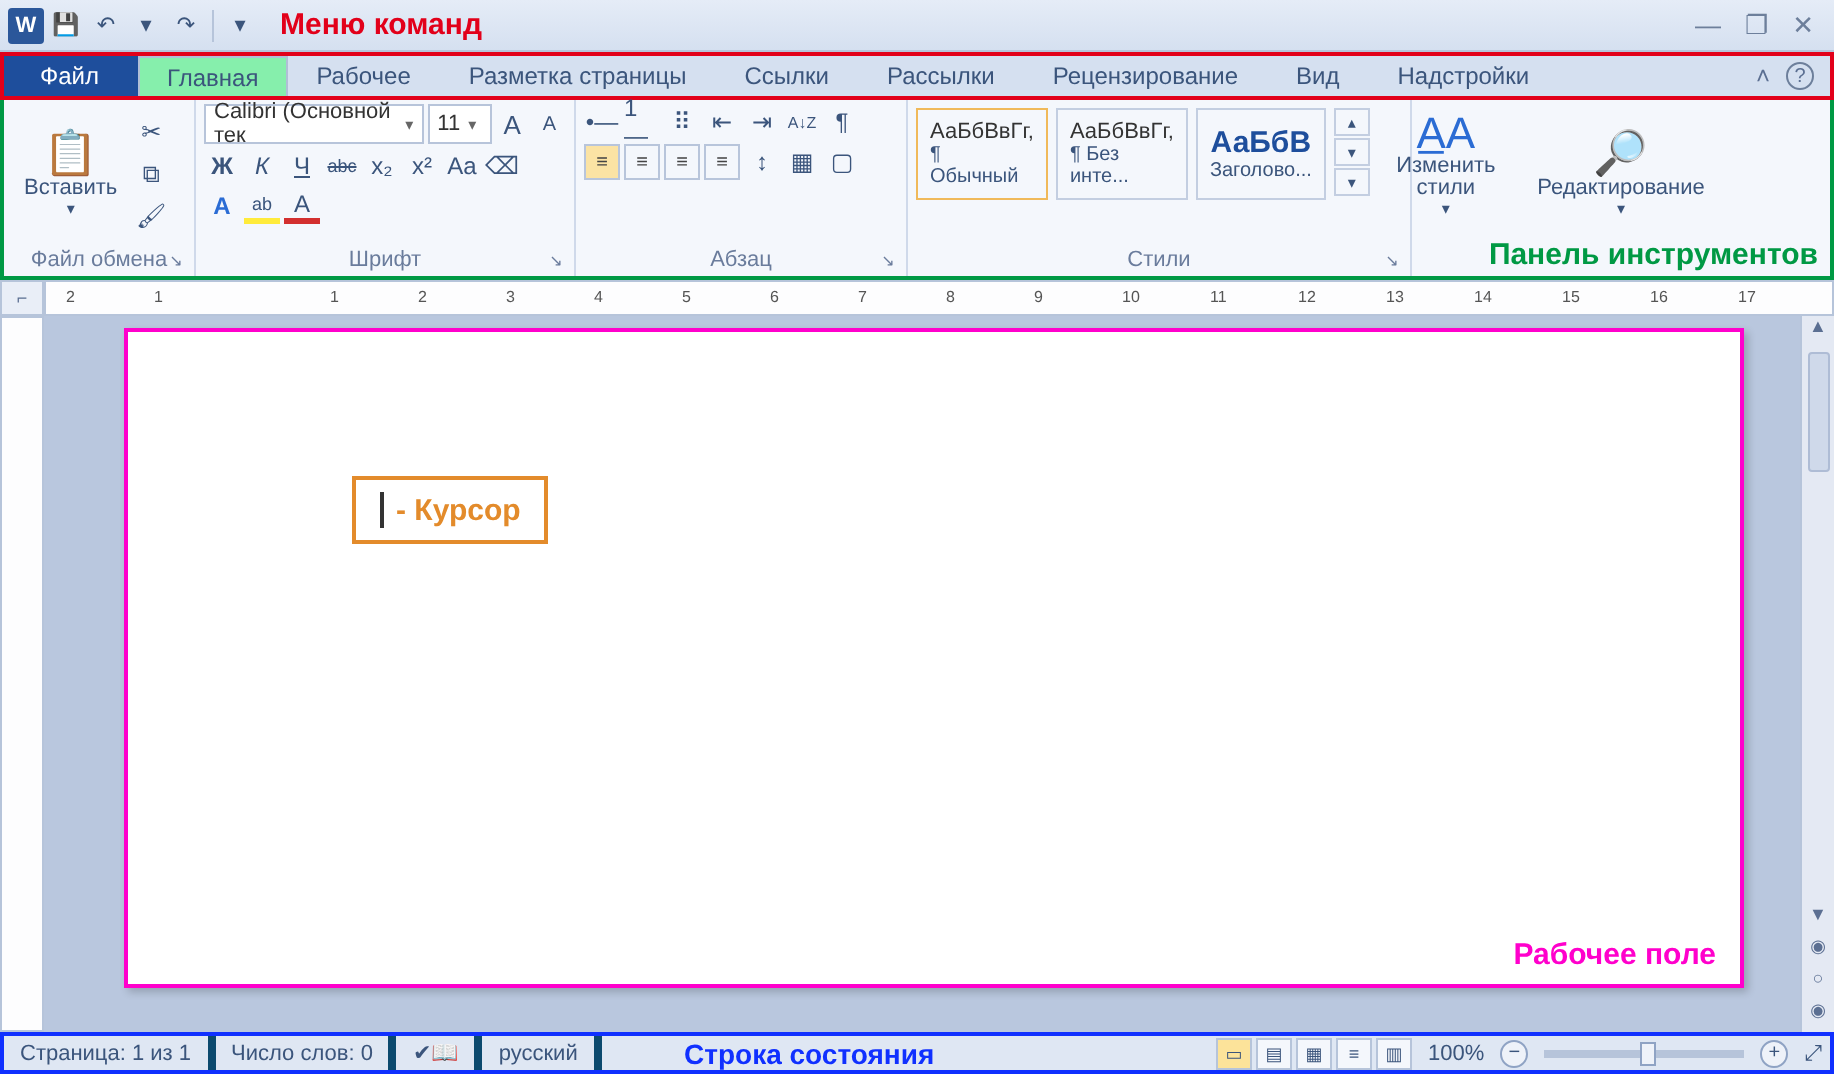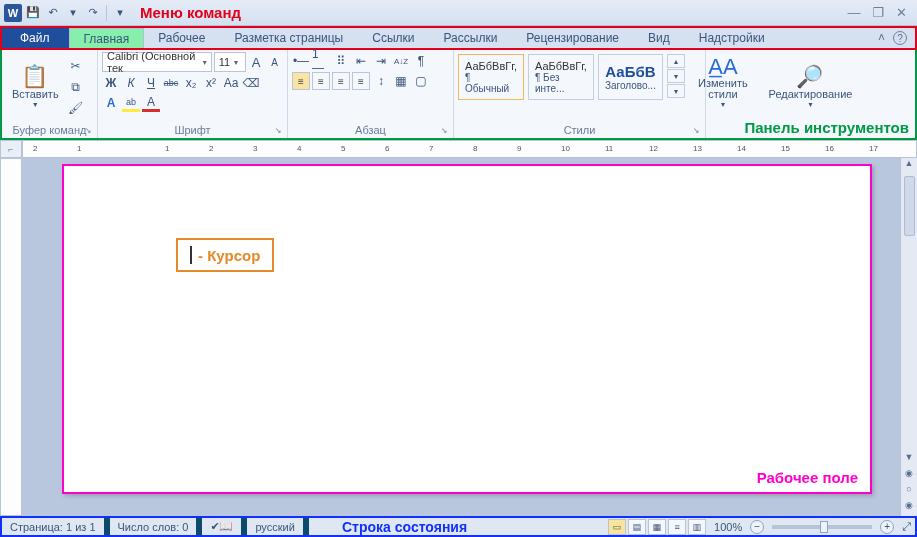--- a/index.html
+++ b/index.html
@@ -46,21 +46,21 @@
   .scrollpane { flex:1; position:relative; overflow:hidden;}
   .page { position:absolute; left:40px; top:6px; width:810px; height:330px; background:#fff; border:2px solid #ff00cc; box-shadow:2px 2px 4px rgba(0,0,0,0.2);}
   .cursor-box { position:absolute; left:112px; top:72px; border:2px solid #e38b2b; padding:6px 12px; display:flex; align-items:center; gap:6px; color:#e38b2b; font-size:15px; font-weight:bold;}
   .cursor-caret { width:2px; height:18px; background:#333; display:inline-block;}
   .ann-work { position:absolute; right:12px; bottom:6px; color:#ff00cc; font-size:15px; font-weight:bold;}
   .vscroll { width:17px; background:#e4e9f3; border-left:1px solid #b6c4da; display:flex; flex-direction:column; align-items:center;}
   .vscroll .arrow { height:16px; font-size:9px; color:#5b6f92;}
   .vscroll .thumb { width:11px; height:60px; background:#cfd9ea; border:1px solid #aebcd5; border-radius:2px; margin-top:2px;}
   
   .statusbar { height:21px; border:2px solid #1030ff; background:#dfe7f3; display:flex; align-items:center; font-size:11px; color:#3b557c; position:relative;}
-  .status-seg { padding:0 8px; border-right:6px solid #0c4a6e; height:100%; display:flex; align-items:center; gap:4px;}
+  .status-seg { padding:0 8px; border-right:4px solid #0c4a6e; height:100%; display:flex; align-items:center; gap:4px;}
   .ann-status { position:absolute; left:340px; color:#1030ff; font-size:14px; font-weight:bold;}
   .view-btns { margin-left:auto; display:flex; align-items:center; gap:2px; padding-right:4px;}
   .view-btn { width:18px; height:16px; border:1px solid #b6c4da; background:#f4f7fc; font-size:9px; display:flex; align-items:center; justify-content:center;}
   .view-btn.active { background:#fce39a;}
   .zoom-slider { width:100px; height:4px; background:#b6c4da; position:relative; margin:0 6px;}
   .zoom-slider .knob { position:absolute; left:48px; top:-4px; width:8px; height:12px; background:#eef2f9; border:1px solid #8fa3c4;}
   .round { width:14px; height:14px; border:1px solid #8fa3c4; border-radius:50%; display:flex; align-items:center; justify-content:center; font-size:10px; background:#eef2f9;}
   
   .tog { width:18px; height:18px; border:1px solid #b8c5db; display:flex; align-items:center; justify-content:center; font-size:10px;}
   .tog.on { background:#fbe3a4;}
@@ -110,21 +110,21 @@
         <span class="ico">📋</span>
         <span>Вставить</span>
         <span style="font-size:8px">▾</span>
       </div>
       <div style="display:flex;flex-direction:column;gap:3px">
         <span class="small-ico">✂</span>
         <span class="small-ico">⧉</span>
         <span class="small-ico">🖌</span>
       </div>
     </div>
-    <div class="group-label"><span>Буфер команд</span><span class="launcher">↘</span></div>
+    <div class="group-label"><span>Файл обмена</span><span class="launcher">↘</span></div>
   </div>
 
   <div class="group" style="width:190px">
     <div class="btnrow">
       <div class="combo" style="width:118px">
           <span>Calibri (Основной тек</span>
           <span class="dd">▾</span>
         </div>
       <div class="combo" style="width:34px">
           <span>11</span>

